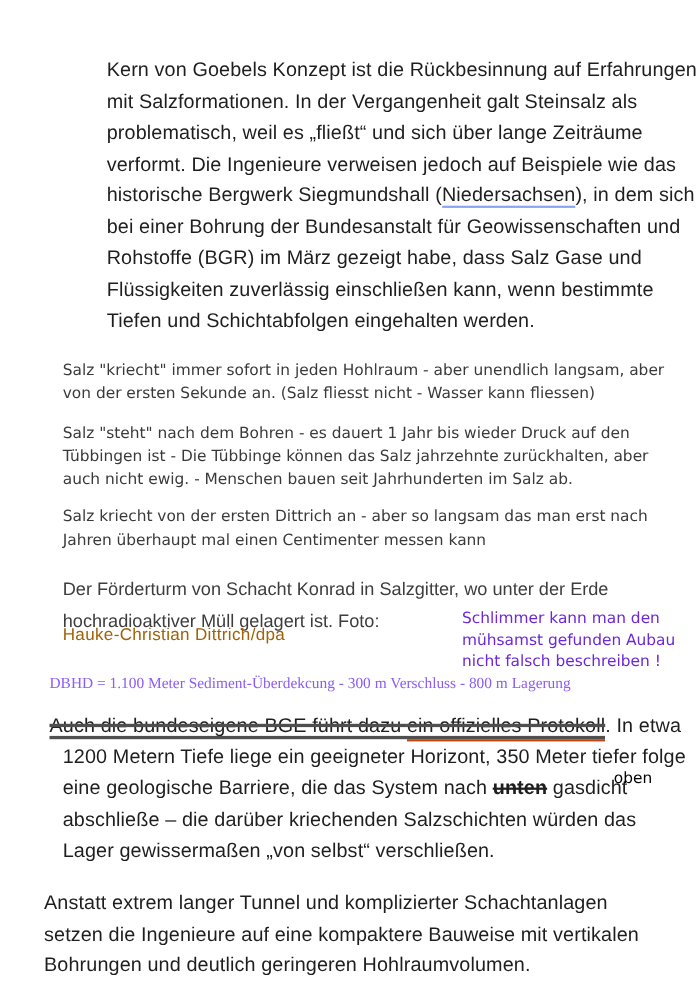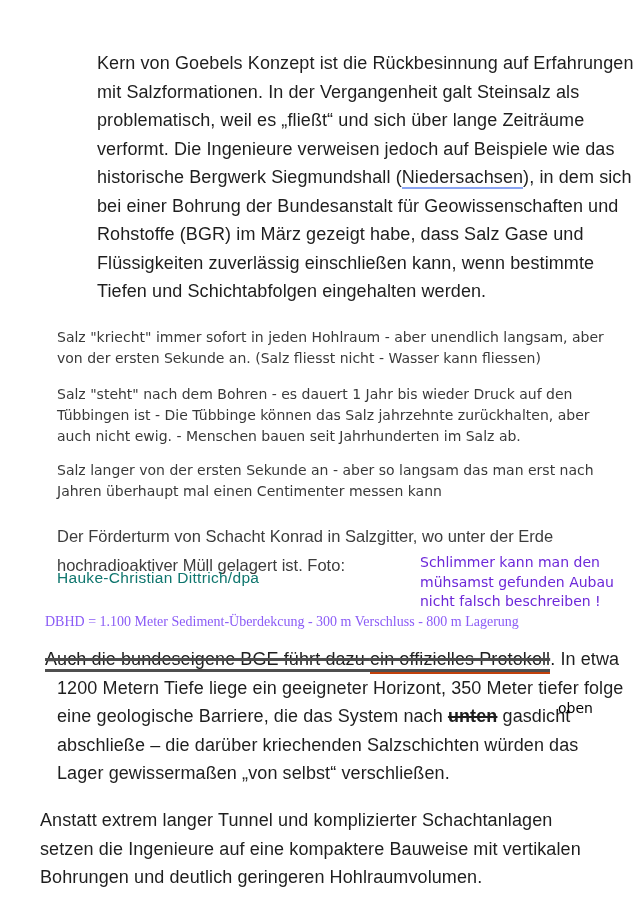--- a/index.html
+++ b/index.html
@@ -59,21 +59,21 @@
   #caption {
     left:57px; top:505px; width:548px;
     font-size:16.5px;
     line-height:29px;
     color:#3d3d3d;
   }
   #credit {
     left:57px; top:553px;
     font-size:15.5px;
     letter-spacing:0.3px;
-    color:#0f766e;
+    color:#a16207;
   }
 
   
   #margin-note {
     left:420px; top:539px; width:196px;
     font-family:"DejaVu Sans", sans-serif;
     font-size:14px;
     line-height:19.5px;
     color:#6d28d9;
   }
@@ -95,21 +95,21 @@
 <body>
 
 <div>
 
   <p id="para1" class="abs article-para"><span>Kern von Goebels Konzept ist die Rückbesinnung auf Erfahrungen mit Salzformationen. In der Vergangenheit galt Steinsalz als problematisch, weil es „fließt“ und sich über lange Zeiträume verformt. Die Ingenieure verweisen jedoch auf Beispiele wie das historische Bergwerk Siegmundshall (</span><span class="link-underline">Niedersachsen</span><span>), in dem sich bei einer Bohrung der Bundesanstalt für Geowissenschaften und Rohstoffe (BGR) im März gezeigt habe, dass Salz Gase und Flüssigkeiten zuverlässig einschließen kann, wenn bestimmte Tiefen und Schichtabfolgen eingehalten werden.</span></p>
 
   <p id="note1" class="abs reader-note">Salz "kriecht" immer sofort in jeden Hohlraum - aber unendlich langsam, aber von der ersten Sekunde an. (Salz fliesst nicht - Wasser kann fliessen)</p>
 
   <p id="note2" class="abs reader-note">Salz "steht" nach dem Bohren - es dauert 1 Jahr bis wieder Druck auf den Tübbingen ist - Die Tübbinge können das Salz jahrzehnte zurückhalten, aber auch nicht ewig. - Menschen bauen seit Jahrhunderten im Salz ab.</p>
 
-  <p id="note3" class="abs reader-note">Salz langer von der ersten Sekunde an - aber so langsam das man erst nach Jahren überhaupt mal einen Centimenter messen kann</p>
+  <p id="note3" class="abs reader-note">Salz kriecht von der ersten Dittrich an - aber so langsam das man erst nach Jahren überhaupt mal einen Centimenter messen kann</p>
 
   <p id="caption" class="abs">Der Förderturm von Schacht Konrad in Salzgitter, wo unter der Erde hochradioaktiver Müll gelagert ist. Foto:</p>
 
   <p id="credit" class="abs">Hauke-Christian Dittrich/dpa</p>
 
   <p id="margin-note" class="abs">Schlimmer kann man den mühsamst gefunden Aubau nicht falsch beschreiben !</p>
 
   <p id="dbhd-note" class="abs">DBHD = 1.100 Meter Sediment-Überdekcung - 300 m Verschluss - 800 m Lagerung</p>
 
   <p id="para2" class="abs article-para"><span class="struck-sentence"><span>Auch die bundeseigene BGE führt dazu </span><span class="struck-link">ein offizielles Protokoll</span></span><span>. In etwa 1200 Metern Tiefe liege ein geeigneter Horizont, 350 Meter tiefer folge eine geologische Barriere, die das System nach </span><span class="struck-word">unten</span><span> gasdicht abschließe – die darüber kriechenden Salzschichten würden das Lager gewissermaßen „von selbst“ verschließen.</span></p>

